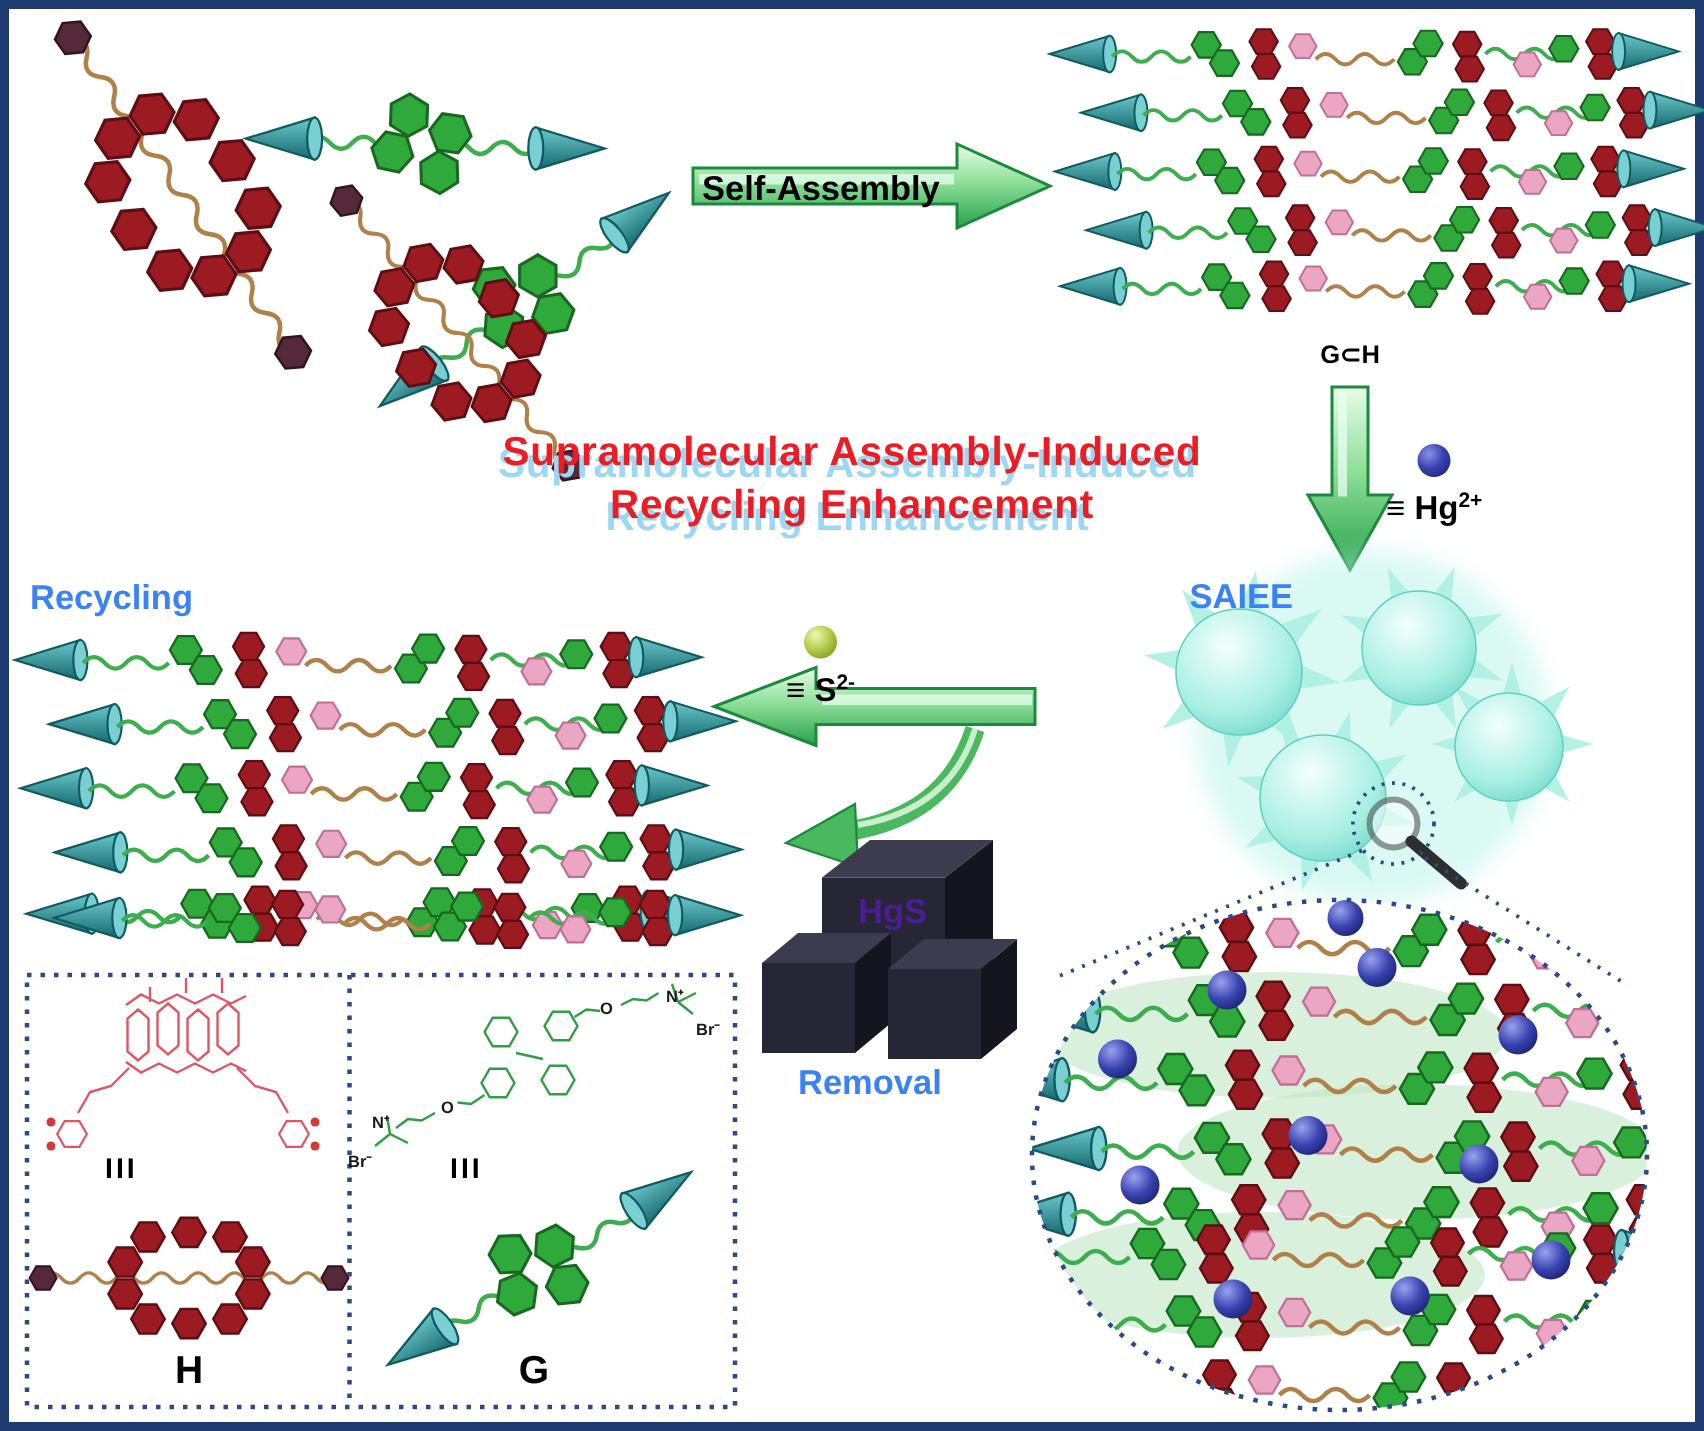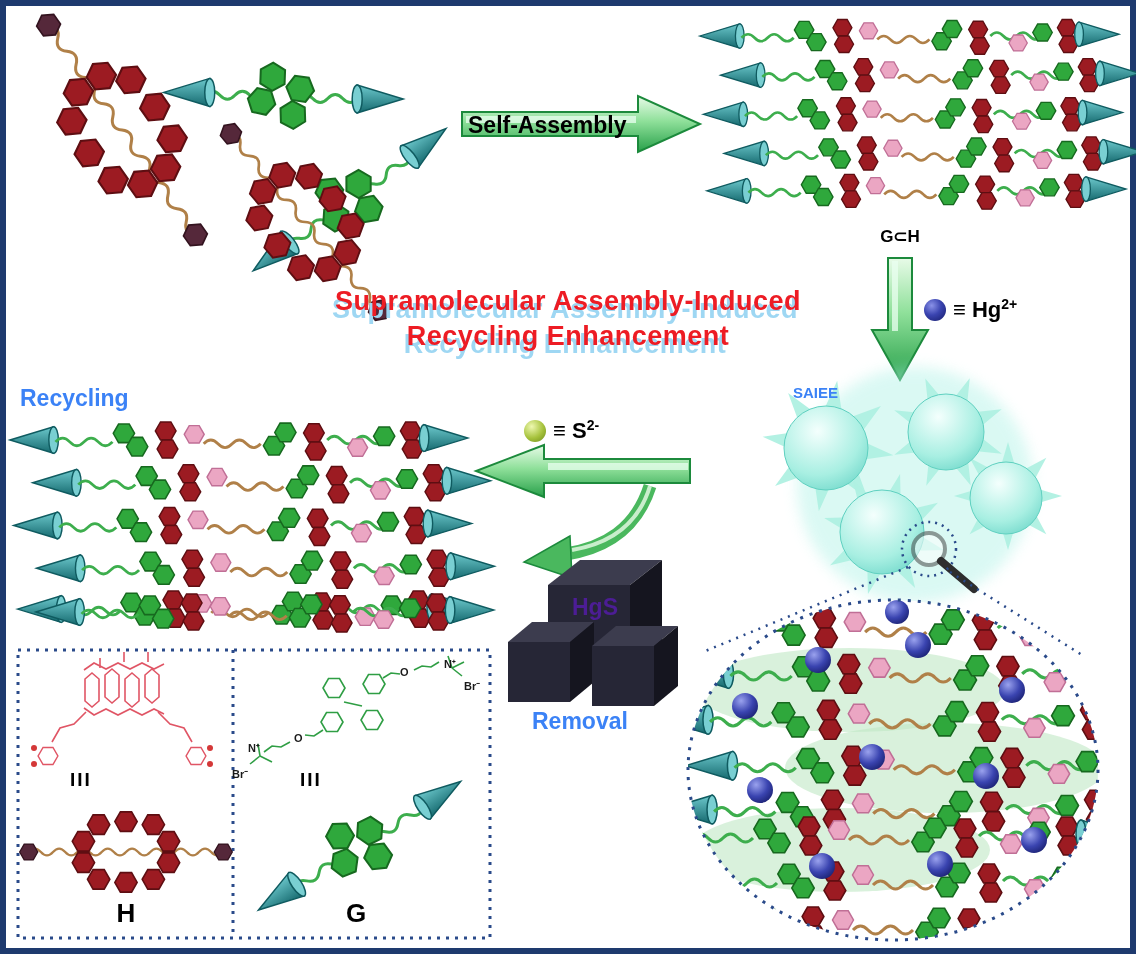--- a/index.html
+++ b/index.html
@@ -7,21 +7,21 @@
     position:relative;width:1136px;height:954px;background:#ffffff;
     box-shadow:inset 0 0 0 6px #1e3a6e;overflow:hidden;
     font-family:"Liberation Sans",sans-serif;
   }
   svg.scene{position:absolute;left:0;top:0;width:1136px;height:954px;}
   .lbl{position:absolute;font-weight:700;color:#000;white-space:nowrap;}
   .red{color:#3b82f6;}
   .title{left:0;width:1136px;text-align:center;font-size:27px;color:#ed1c24;
          text-shadow:-3px 8px 0 #9ed7f3;letter-spacing:.5px;}
   .legend{position:absolute;display:flex;align-items:center;gap:7px;
-          font-weight:700;font-size:22px;color:#000;}
+          font-weight:700;font-size:22px;color:#000;flex-direction:column;}
   .legend sup{font-size:14px;}
   .sphere{display:inline-block;width:22px;height:22px;border-radius:50%;}
   .sphere.hg{background:radial-gradient(circle at 35% 30%, #8a92e8, #3a44b0 45%, #141a66);}
   .sphere.s{background:radial-gradient(circle at 35% 30%, #eef8b0, #a6c23c 55%, #6c8a1a);}
   .equiv{font-size:19px;letter-spacing:2px;}
   .hgs{color:#4c1d95;}
   .atom{font-family:"Liberation Sans",sans-serif;font-size:11px;font-weight:700;fill:#1a1a1a;}
 </style>
 </head>
 <body>
@@ -297,21 +297,21 @@
   <div class="lbl" style="left:845px;top:226px;width:110px;text-align:center;font-size:17px;">G⊂H</div>
 
   <div class="lbl title" style="top:286px;">Supramolecular Assembly-Induced</div>
   <div class="lbl title" style="top:321px;">Recycling Enhancement</div>
 
   <div class="legend" style="left:924px;top:296px;">
     <span class="sphere hg"></span>
     <span><span>≡ Hg</span><sup>2+</sup></span>
   </div>
 
-  <div class="lbl red" style="left:793px;top:384px;font-size:15px;">SAIEE</div>
+  <div class="lbl red" style="left:793px;top:384px;font-size:23px;">SAIEE</div>
 
   <div class="lbl red" style="left:20px;top:385px;font-size:23px;">Recycling</div>
 
   <div class="legend" style="left:524px;top:417px;">
     <span class="sphere s"></span>
     <span><span>≡ S</span><sup>2-</sup></span>
   </div>
 
   <div class="lbl hgs" style="left:552px;top:594px;width:86px;text-align:center;font-size:23px;">HgS</div>
 

